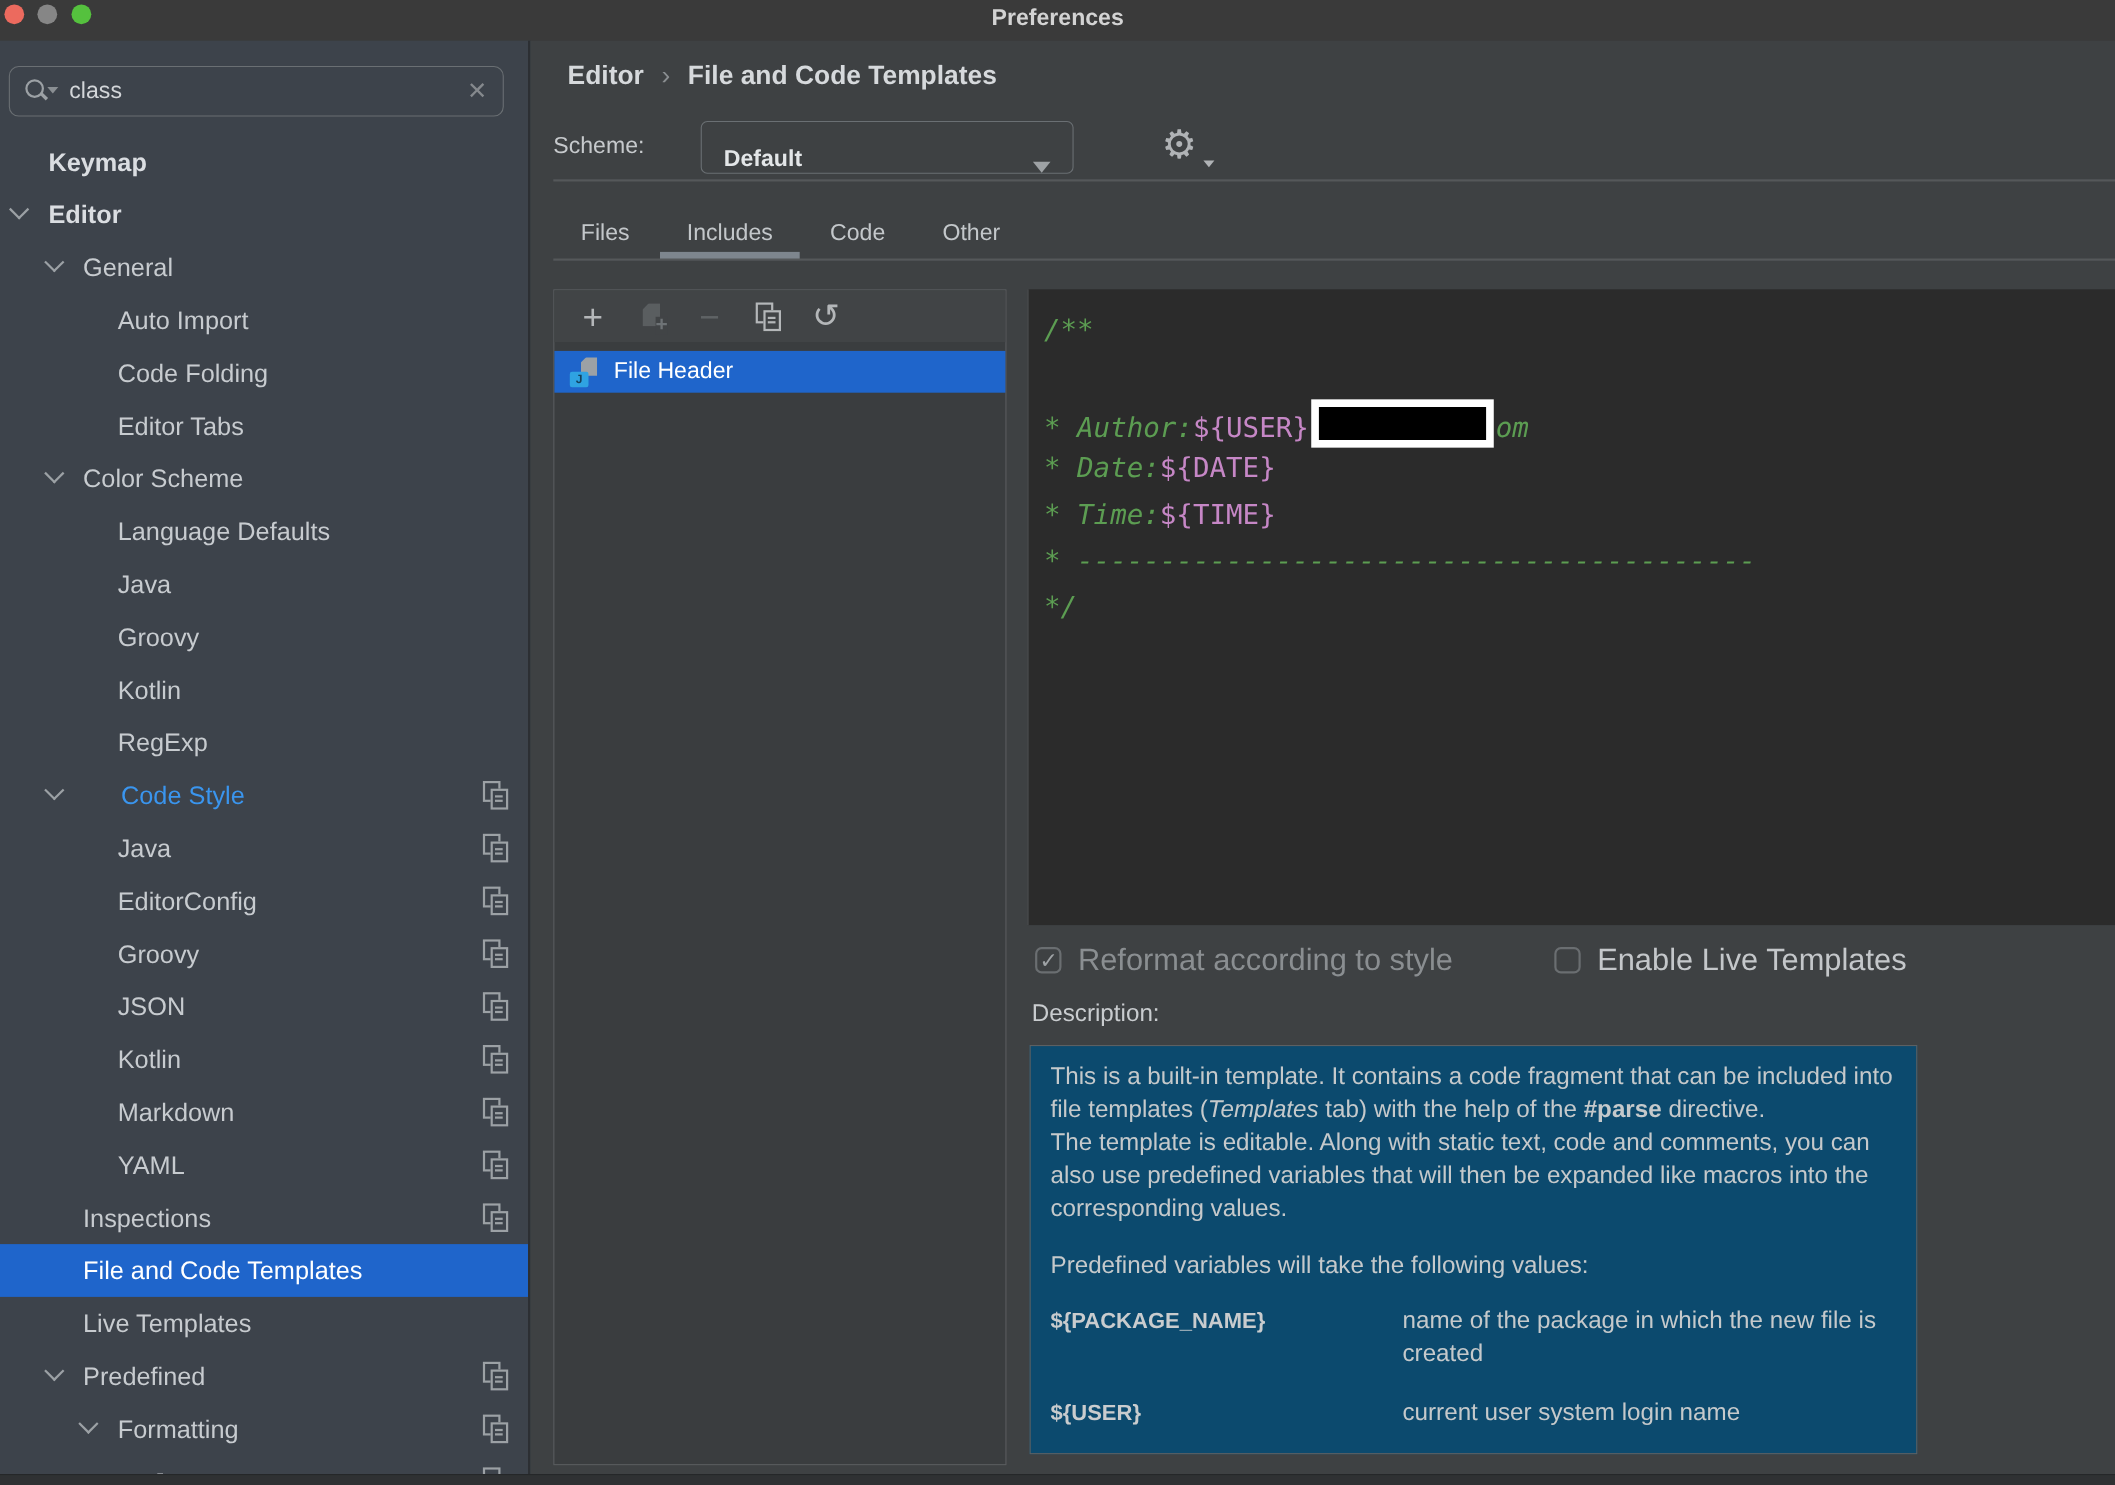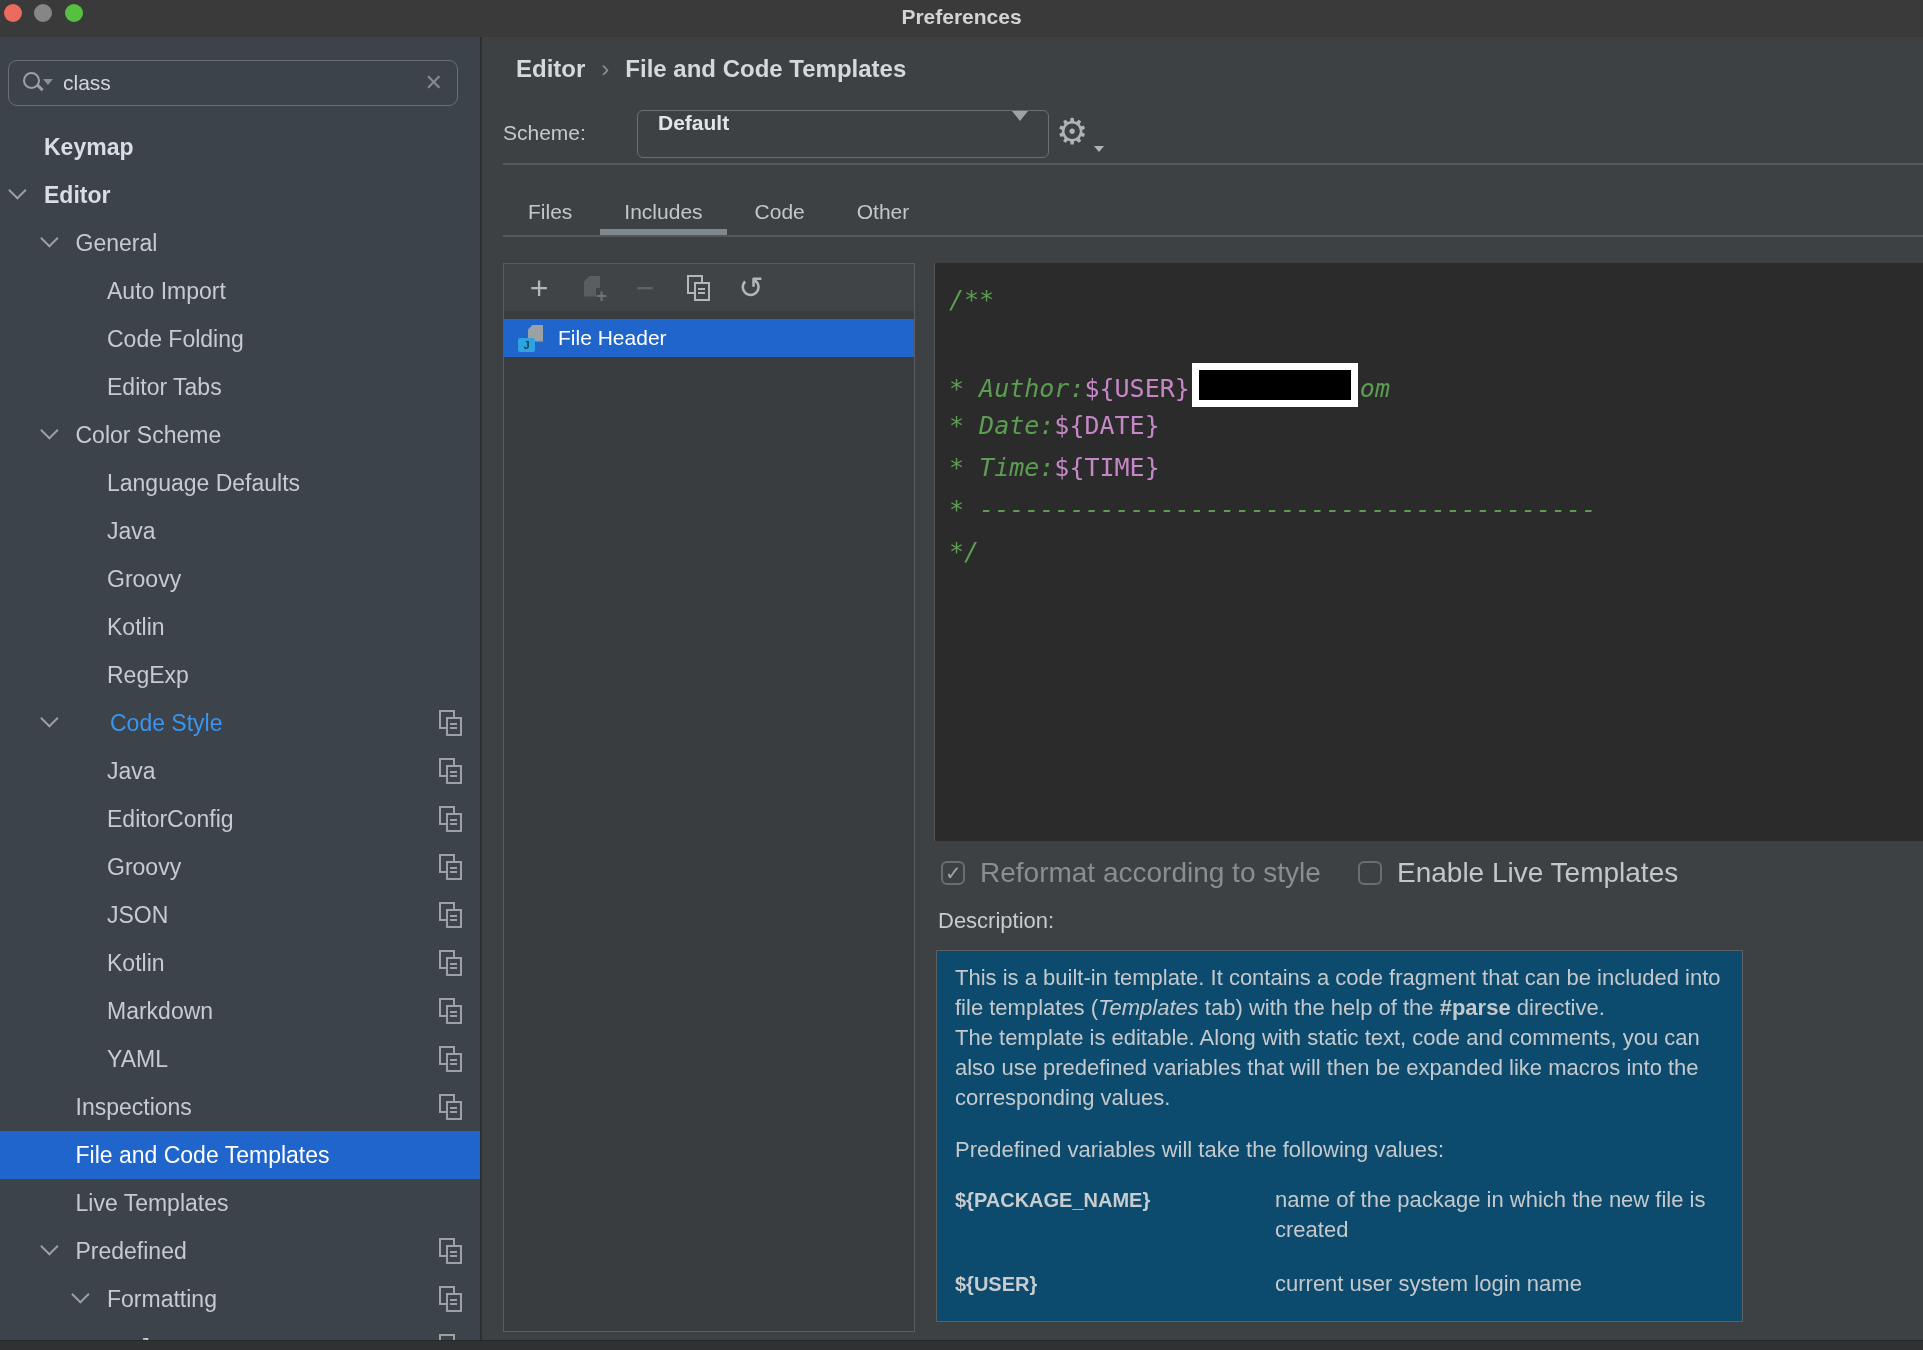--- a/index.html
+++ b/index.html
@@ -37,22 +37,22 @@
   .copyic .b{position:absolute;left:0;top:0;width:12px;height:15px;border:2px solid #9CA1A5;}
   .copyic .f{position:absolute;left:7px;top:7px;width:12px;height:15px;border:2px solid #9CA1A5;background:#3D434B;
              background-image:linear-gradient(#9CA1A5,#9CA1A5),linear-gradient(#9CA1A5,#9CA1A5);
              background-size:7px 2px;background-position:2px 4px,2px 8px;background-repeat:no-repeat;}
   .tree-row .copyic{position:absolute;right:18px;top:11px;}
 
   
   .breadcrumb{position:absolute;left:516px;top:55px;font-size:24px;font-weight:bold;color:#D6D9DC;}
   .bsep{font-weight:normal;color:#8A8E91;margin:0 16px;}
   .scheme-label{position:absolute;left:503px;top:121px;font-size:21px;color:#C6C9CC;}
-  .dropdown{position:absolute;left:637px;top:110px;width:412px;height:48px;border:1.5px solid #6A6F73;border-radius:6px;
-            box-sizing:border-box;display:flex;align-items:flex-start;padding:0 20px;}
+  .dropdown{position:absolute;left:637px;top:110px;width:339px;height:48px;border:1.5px solid #6A6F73;border-radius:6px;
+            box-sizing:border-box;display:flex;align-items:flex-end;padding:0 20px;}
   .dd-value{font-size:21px;font-weight:bold;color:#E3E6E8;}
   .dd-arrow{margin-left:auto;width:0;height:0;border-left:8px solid transparent;border-right:8px solid transparent;border-top:10px solid #9EA2A5;}
   .gear{position:absolute;left:1056px;top:108px;width:44px;height:48px;color:#B0B3B6;}
   .gear .g{font-size:36px;line-height:48px;}
   .gear .ga{position:absolute;right:-4px;bottom:4px;width:0;height:0;border-left:5px solid transparent;border-right:5px solid transparent;border-top:6px solid #B0B3B6;}
   .sep1{position:absolute;left:503px;right:0;top:163px;height:1.5px;background:#55585A;}
 
   
   .tabs{position:absolute;left:505px;top:188px;height:48px;display:flex;gap:52px;padding-left:23px;align-items:center;}
   .tab{position:relative;font-size:21px;color:#C3C7CA;height:48px;line-height:48px;}
@@ -87,21 +87,21 @@
   .editor{position:absolute;left:934px;top:263px;right:0;height:578px;background:#2B2B2B;border-left:1.5px solid #515456;
           padding:16px 0 0 14px;box-sizing:border-box;font-family:"DejaVu Sans Mono",monospace;font-size:25px;}
   .code-line{height:42px;line-height:42px;white-space:pre;}
   .code-line .green{color:#5C9D52;font-style:italic;}
   .code-line .purple{color:#C687C6;}
   .redact{display:inline-block;width:152px;height:30px;background:#000;border:7px solid #FFF;vertical-align:-10px;margin:0 2px;}
 
   
   .opt{position:absolute;top:857px;display:flex;align-items:center;gap:15px;}
   .opt.g1{left:941px;}
-  .opt.g2{left:1358px;}
+  .opt.g2{left:1413px;}
   .cb{position:relative;width:24px;height:24px;border:2px solid #6A6E71;border-radius:6px;box-sizing:border-box;}
   .cb.disabled{border-color:#60646?7;}
   .cb i{position:absolute;left:2px;top:-2px;font-style:normal;font-size:20px;color:#9FA3A6;}
   .opt-label{font-size:28px;color:#C4C7CA;}
   .opt-label.dim{color:#8A8E91;}
 
   
   .desc-label{position:absolute;left:938px;top:908px;font-size:22px;color:#C9CCCF;}
   .desc-box{position:absolute;left:936px;top:950px;width:807px;height:372px;background:#0c4a6e;border:1.5px solid #5D6062;
             box-sizing:border-box;padding:12px 18px;font-size:22px;line-height:30px;color:#C5C9CB;overflow:hidden;}

